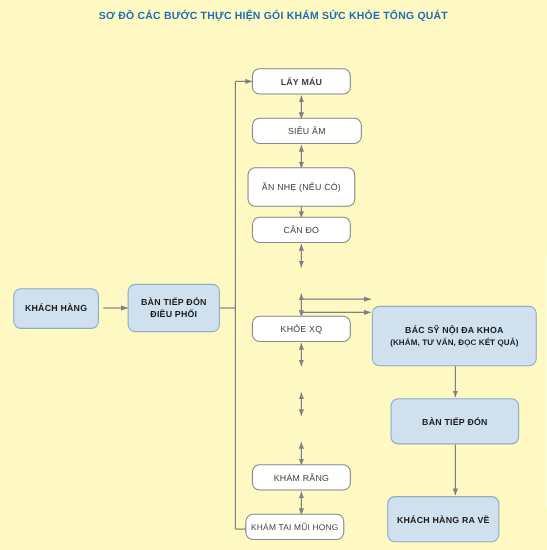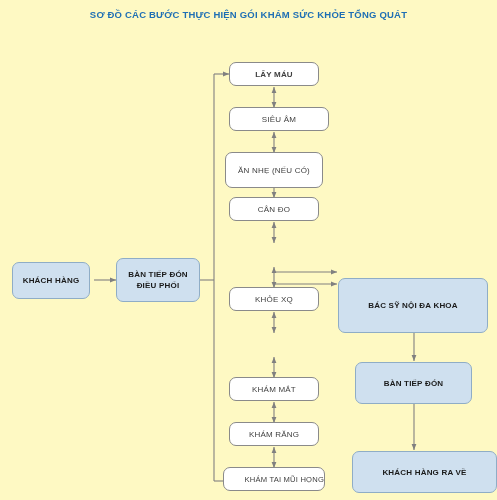--- a/index.html
+++ b/index.html
@@ -135,35 +135,33 @@
   </div>
   <div class="node step" style="left:225px; top:152px; width:98px; height:36px;">
     <span>ĂN NHẸ (NẾU CÓ)</span>
   </div>
   <div class="node step" style="left:229px; top:197px; width:90px; height:24px;">
     <span>CÂN ĐO</span>
   </div>
   <div class="node step" style="left:229px; top:287px; width:90px; height:24px;">
     <span>KHỎE XQ</span>
   </div>
-  <div class="node step" style="left:229px; top:377px; width:90px; height:24px;">
-    <span>KHÁM MẮT</span>
-  </div>
   <div class="node step" style="left:229px; top:422px; width:90px; height:24px;text-align:center;">
     <span>KHÁM RĂNG</span>
   </div>
-  <div class="node step" style="left:223px; top:467px; width:102px; height:24px; font-size:7.6px;justify-content:flex-end;">
+  <div class="node step" style="left:223px; top:467px; width:90px; height:24px; font-size:7.6px;">
     <span>KHÁM TAI MŨI HỌNG</span>
   </div>
 
   <div class="node blue" style="left:338px; top:250px; width:150px; height:55px; flex-direction:column;margin-top:28px;">
     <span class="main">BÁC SỸ NỘI ĐA KHOA</span>
+    <span class="sub">(KHÁM, TƯ VẤN, ĐỌC KẾT QUẢ)</span>
   </div>
 
   <div class="node blue" style="left:355px; top:362px; width:117px; height:42px;">
     <span class="main">BÀN TIẾP ĐÓN</span>
   </div>
 
-  <div class="node blue" style="left:352px; top:451px; width:145px; height:42px;">
+  <div class="node blue" style="left:352px; top:451px; width:102px; height:42px;">
     <span class="main">KHÁCH HÀNG RA VỀ</span>
   </div>
 
 </div>
 
 </body></html>

